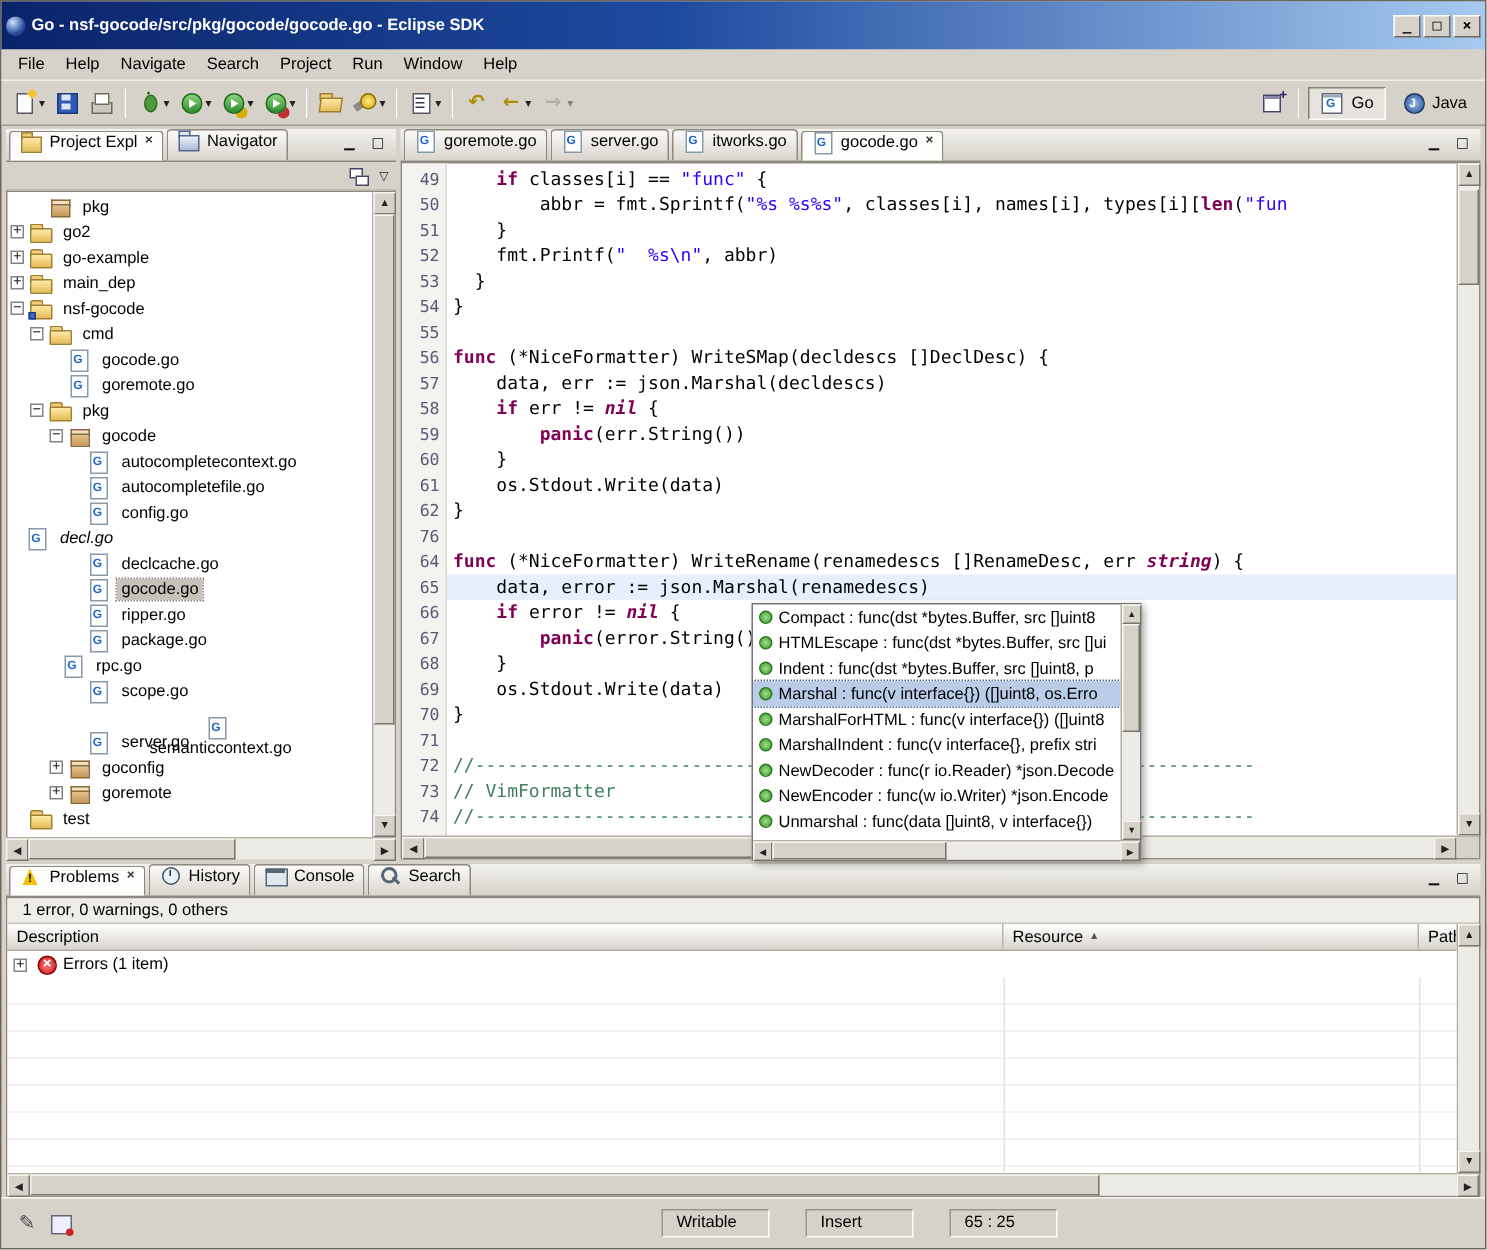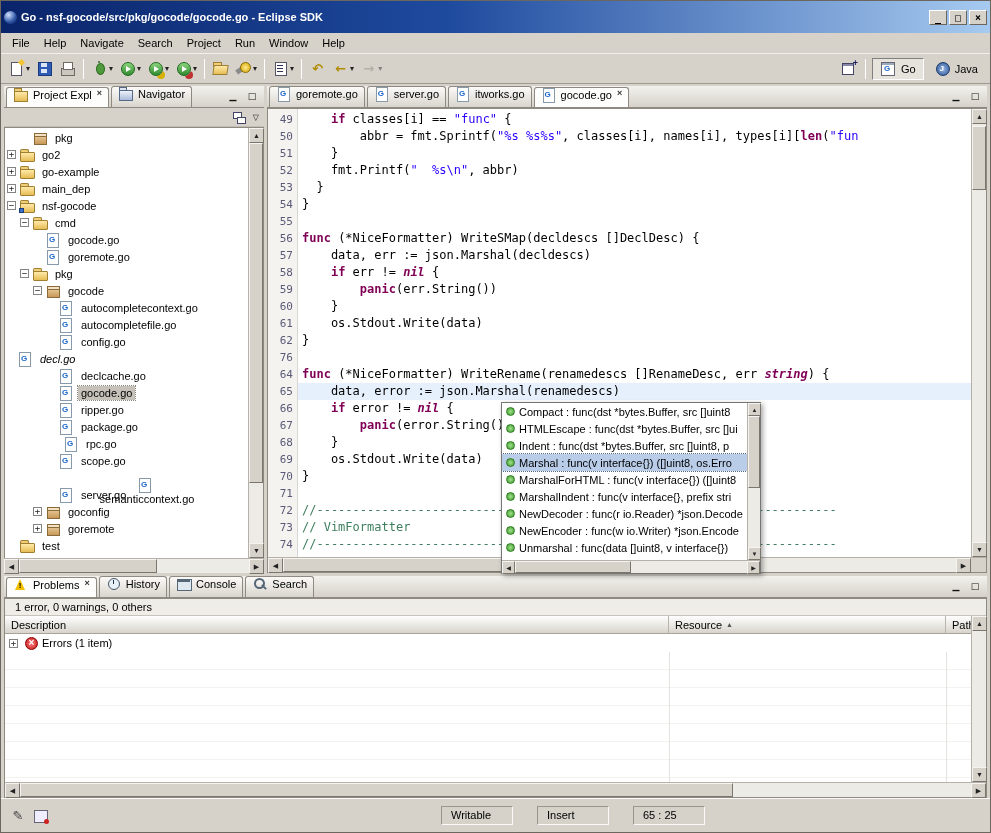--- a/index.html
+++ b/index.html
@@ -392,21 +392,21 @@
             <div class="trow" style="padding-left: 41px;">
               <span class="twisty blank"></span>
               <span class="fico i-gofile"></span>
               <span class="tlabel">ripper.go</span>
             </div>
             <div class="trow" style="padding-left: 41px;">
               <span class="twisty blank"></span>
               <span class="fico i-gofile"></span>
               <span class="tlabel">package.go</span>
             </div>
-            <div class="trow" style="padding-left: 46px;">
+            <div class="trow" style="padding-left: 24px;">
               <span class="twisty blank"></span>
               <span class="fico i-gofile"></span>
               <span class="tlabel">rpc.go</span>
             </div>
             <div class="trow" style="padding-left: 41px;">
               <span class="twisty blank"></span>
               <span class="fico i-gofile"></span>
               <span class="tlabel">scope.go</span>
             </div>
             <div class="trow" style="padding-left: 41px; flex-direction: column;">

